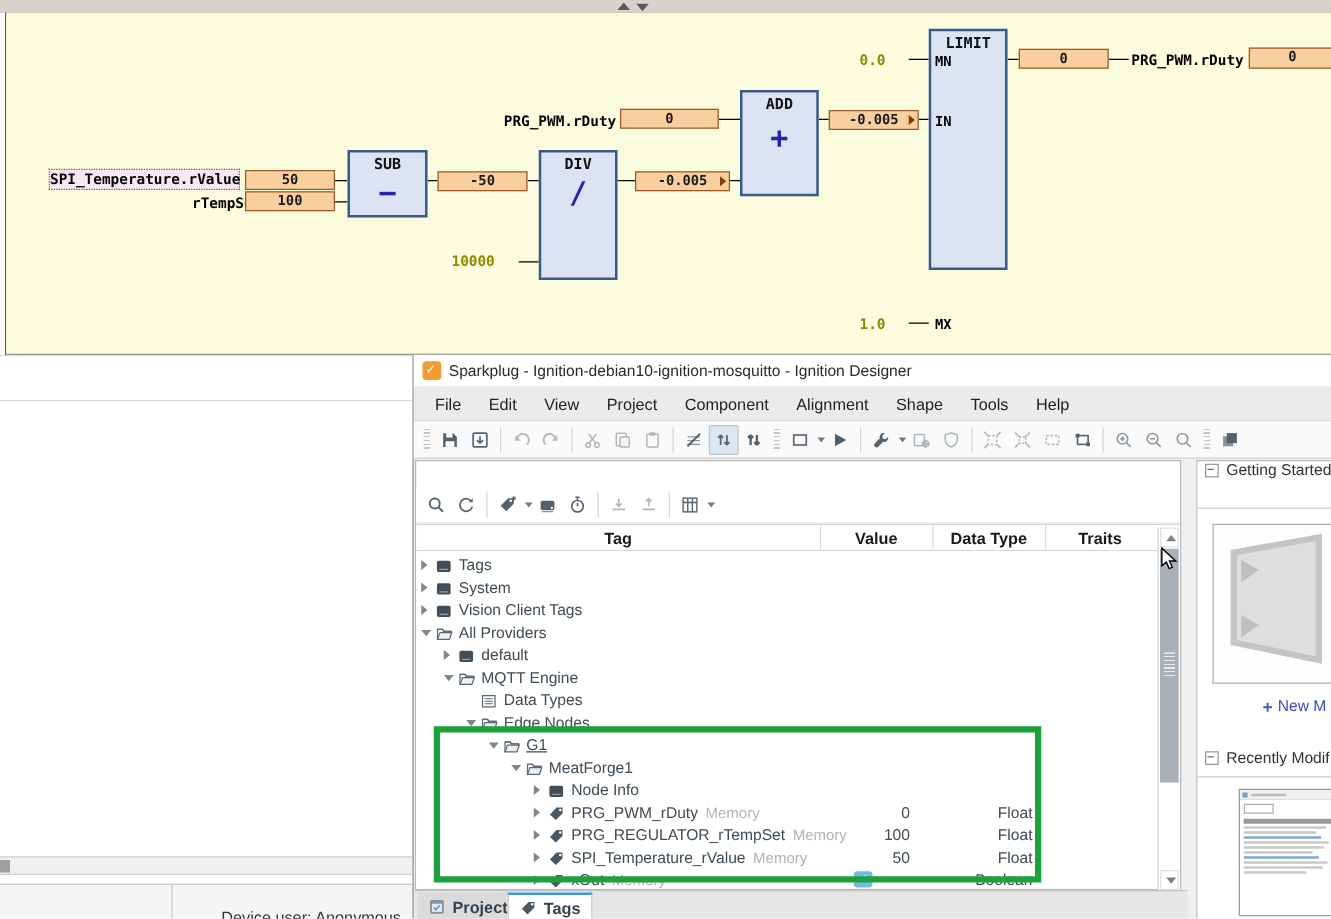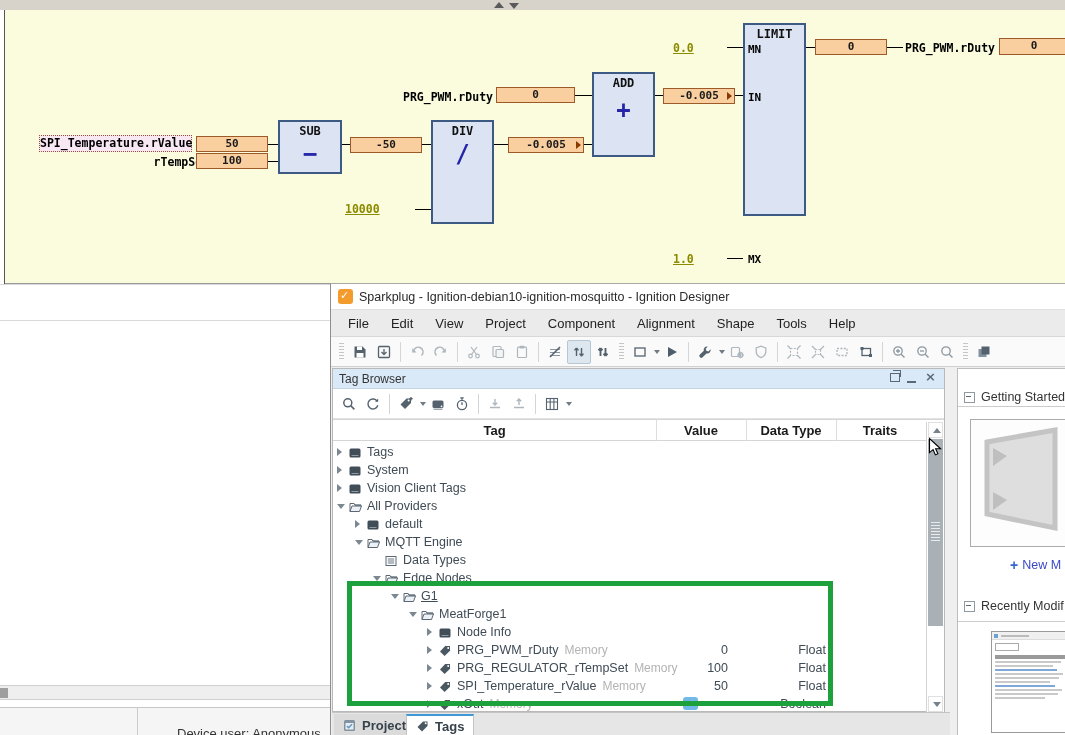--- a/index.html
+++ b/index.html
@@ -11,21 +11,21 @@
   .tri-dn{position:absolute;left:509px;top:3px;width:0;height:0;border-left:5px solid transparent;border-right:5px solid transparent;border-top:6px solid #5A5A5A;}
   .fbd-ruler{position:absolute;left:0;top:10px;width:4px;height:274px;background:#fff;border-right:1px solid #555;}
   .fbd-canvas{position:absolute;left:5px;top:10px;width:1060px;height:273px;background:#FBFBDD;border-bottom:1px solid #9a9a9a;
               font-family:"DejaVu Sans Mono","Liberation Mono",monospace;}
   .wire{position:absolute;height:1px;background:#000;}
   .vbox{position:absolute;height:16px;background:#F9CFA0;border:1px solid #9C5A28;box-sizing:border-box;
         font:bold 11px "DejaVu Sans Mono",monospace;color:#1a1a1a;text-align:center;line-height:14px;}
   .refbox{position:absolute;height:17px;background:#F7E8F4;border:1px dotted #9B4F3A;box-sizing:border-box;
         font:bold 11.5px "DejaVu Sans Mono",monospace;color:#000;text-align:center;line-height:15px;}
   .flabel{position:absolute;font:bold 11.5px "DejaVu Sans Mono",monospace;color:#000;text-align:right;}
-  .olit{position:absolute;font:bold 11.5px "DejaVu Sans Mono",monospace;color:#8B8B00;text-align:left;text-decoration:underline;}
+  .olit{position:absolute;font:bold 11.5px "DejaVu Sans Mono",monospace;color:#8B8B00;text-align:center;}
   .blk{position:absolute;background:#DCE4F4;border:2px solid #3D5A85;box-sizing:border-box;}
   .blk .bt{position:absolute;left:0;right:0;top:2px;text-align:center;font:bold 12px "DejaVu Sans Mono",monospace;color:#111;}
   .blk .sym{position:absolute;left:0;right:0;text-align:center;font:bold 24px "DejaVu Sans Mono",monospace;color:#2525A8;}
   .blk .port{position:absolute;left:3px;font:bold 11px "DejaVu Sans Mono",monospace;color:#000;}
   .mk{position:absolute;right:2px;top:3px;width:0;height:0;border-left:5px solid #8A3A00;border-top:4px solid transparent;border-bottom:4px solid transparent;}
   
   .hline{position:absolute;background:#D9D9D9;height:1px;}
   .lband{position:absolute;left:0;top:685px;width:330px;height:15px;background:#EFEFEF;border-top:1px solid #D0D0D0;border-bottom:1px solid #D0D0D0;box-sizing:border-box;}
   .lthumb{position:absolute;left:0;top:688px;width:8px;height:10px;background:#9F9F9F;}
   .statusstrip{position:absolute;left:0;top:707px;width:330px;height:28px;background:#F5F5F5;border-top:1px solid #C8C8C8;box-sizing:border-box;}
@@ -343,26 +343,20 @@
       <span class="tbi">
           <svg width="16" height="16" viewBox="0 0 16 16">
             <rect x="2.5" y="5" width="8" height="8" fill="#8292A0"></rect>
             <rect x="5.5" y="2.5" width="8" height="8" fill="#55626E"></rect>
           </svg>
         </span>
     </div>
   </div>
 
   <div class="tbpanel">
-    <div class="tbtitle">
-      <span class="tt">Tag Browser</span>
-      <span class="wbtn float"></span>
-      <span class="wbtn minimize"></span>
-      <span class="wbtn close">×</span>
-    </div>
     <div class="tbtools">
       <span class="tbi">
           <svg width="16" height="16" viewBox="0 0 16 16" fill="none" stroke="#55626E" stroke-width="1.5">
             <circle cx="6.8" cy="6.8" r="4"></circle>
             <path d="M9.9 9.9L13.4 13.4"></path>
           </svg>
         </span>
       <span class="tbi">
           <svg width="16" height="16" viewBox="0 0 16 16" fill="none" stroke="#55626E" stroke-width="1.4">
             <path d="M12.8 9.3a5 5 0 1 1-.6-4"></path>
@@ -577,21 +571,21 @@
     <div class="tab active">
       <svg width="13" height="13" viewBox="0 0 13 13">
           <path d="M1.5 7l5.5-5.5h4.5V6L6 11.5z" fill="#4A5862"></path>
           <circle cx="9.7" cy="3.3" r="1" fill="#fff"></circle>
         </svg>
       <span>Tags</span>
     </div>
   </div>
 
   <div class="rpanel">
-    <div class="secthead" style="top:21px">
+    <div class="secthead" style="top:0">
       <i class="boxminus"></i>
       <span>Getting Started</span>
     </div>
     <div class="rhr" style="top:37px"></div>
     <div class="gsimg">
       <svg width="94" height="126" viewBox="0 0 94 126">
           <polygon points="16,22 84,10 84,108 16,94" fill="#DEDEDE" stroke="#C4C4C4" stroke-width="5"></polygon>
           <polygon points="22,28 36,36 22,46" fill="#BFBFBF"></polygon>
           <polygon points="22,72 36,80 22,90" fill="#BFBFBF"></polygon>
         </svg>

